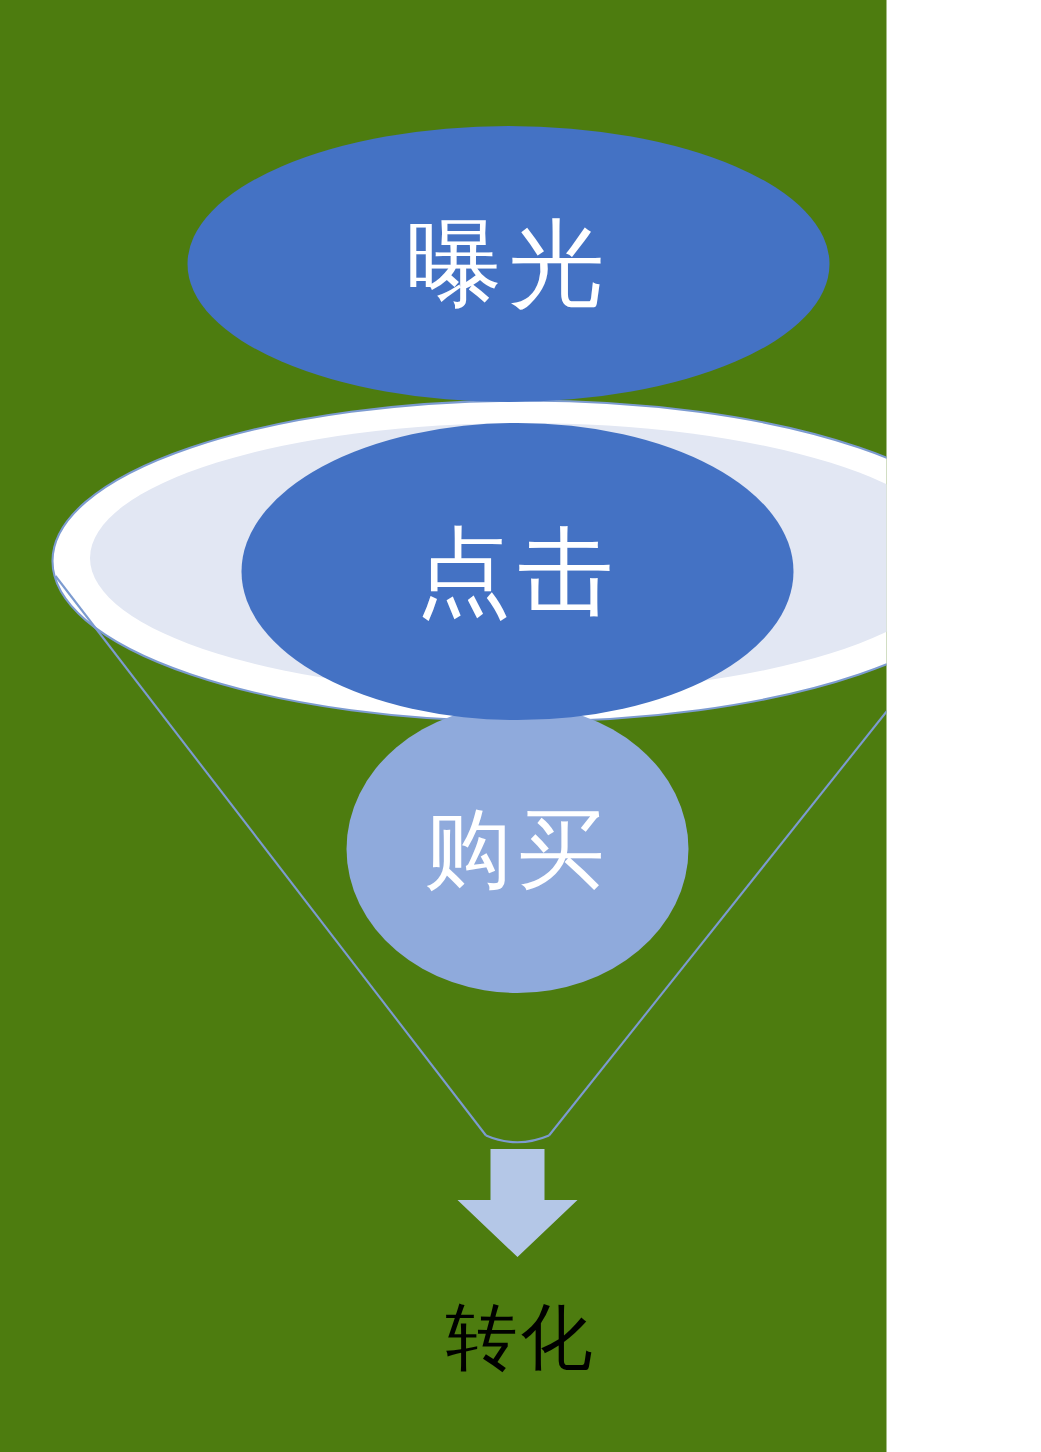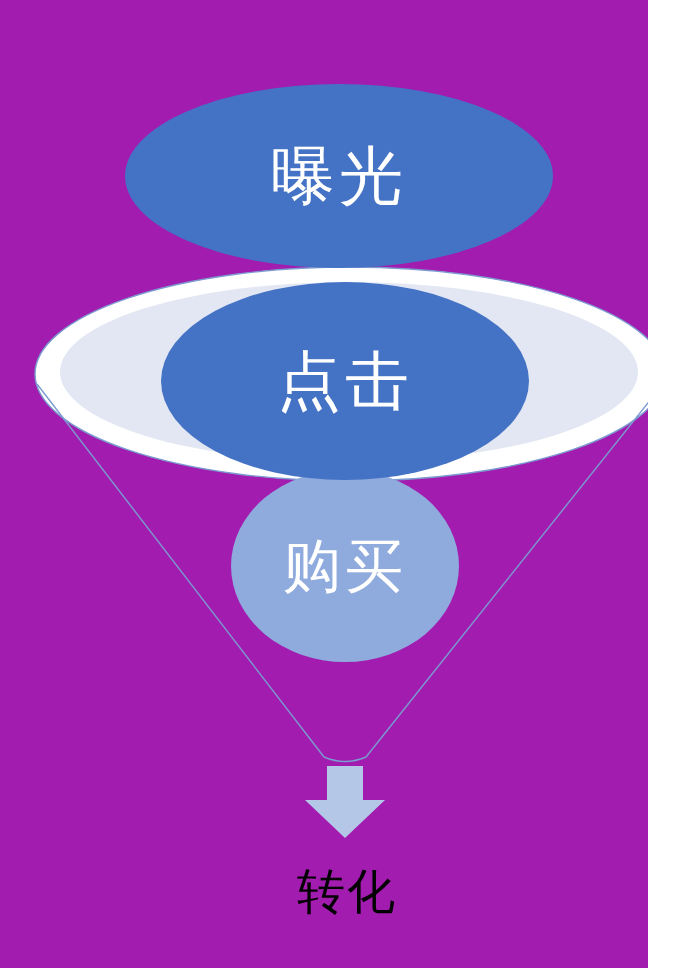--- a/index.html
+++ b/index.html
@@ -3,23 +3,23 @@
 <meta charset="utf-8">
 <style>
   html, body {
     margin: 0;
     padding: 0;
     background: #ffffff;
     font-family: "Liberation Serif", serif;
   }
   .canvas {
     position: relative;
-    width: 648px;
+    width: 591px;
     height: 968px;
-    background: #a21caf;
+    background: #4d7c0f;
     overflow: hidden;
   }
   svg { display: block; }
 
   .funnel-bowl {
     fill: #ffffff;
     stroke-width: 1.4;
   }
   .cone-line {
     fill: none;

